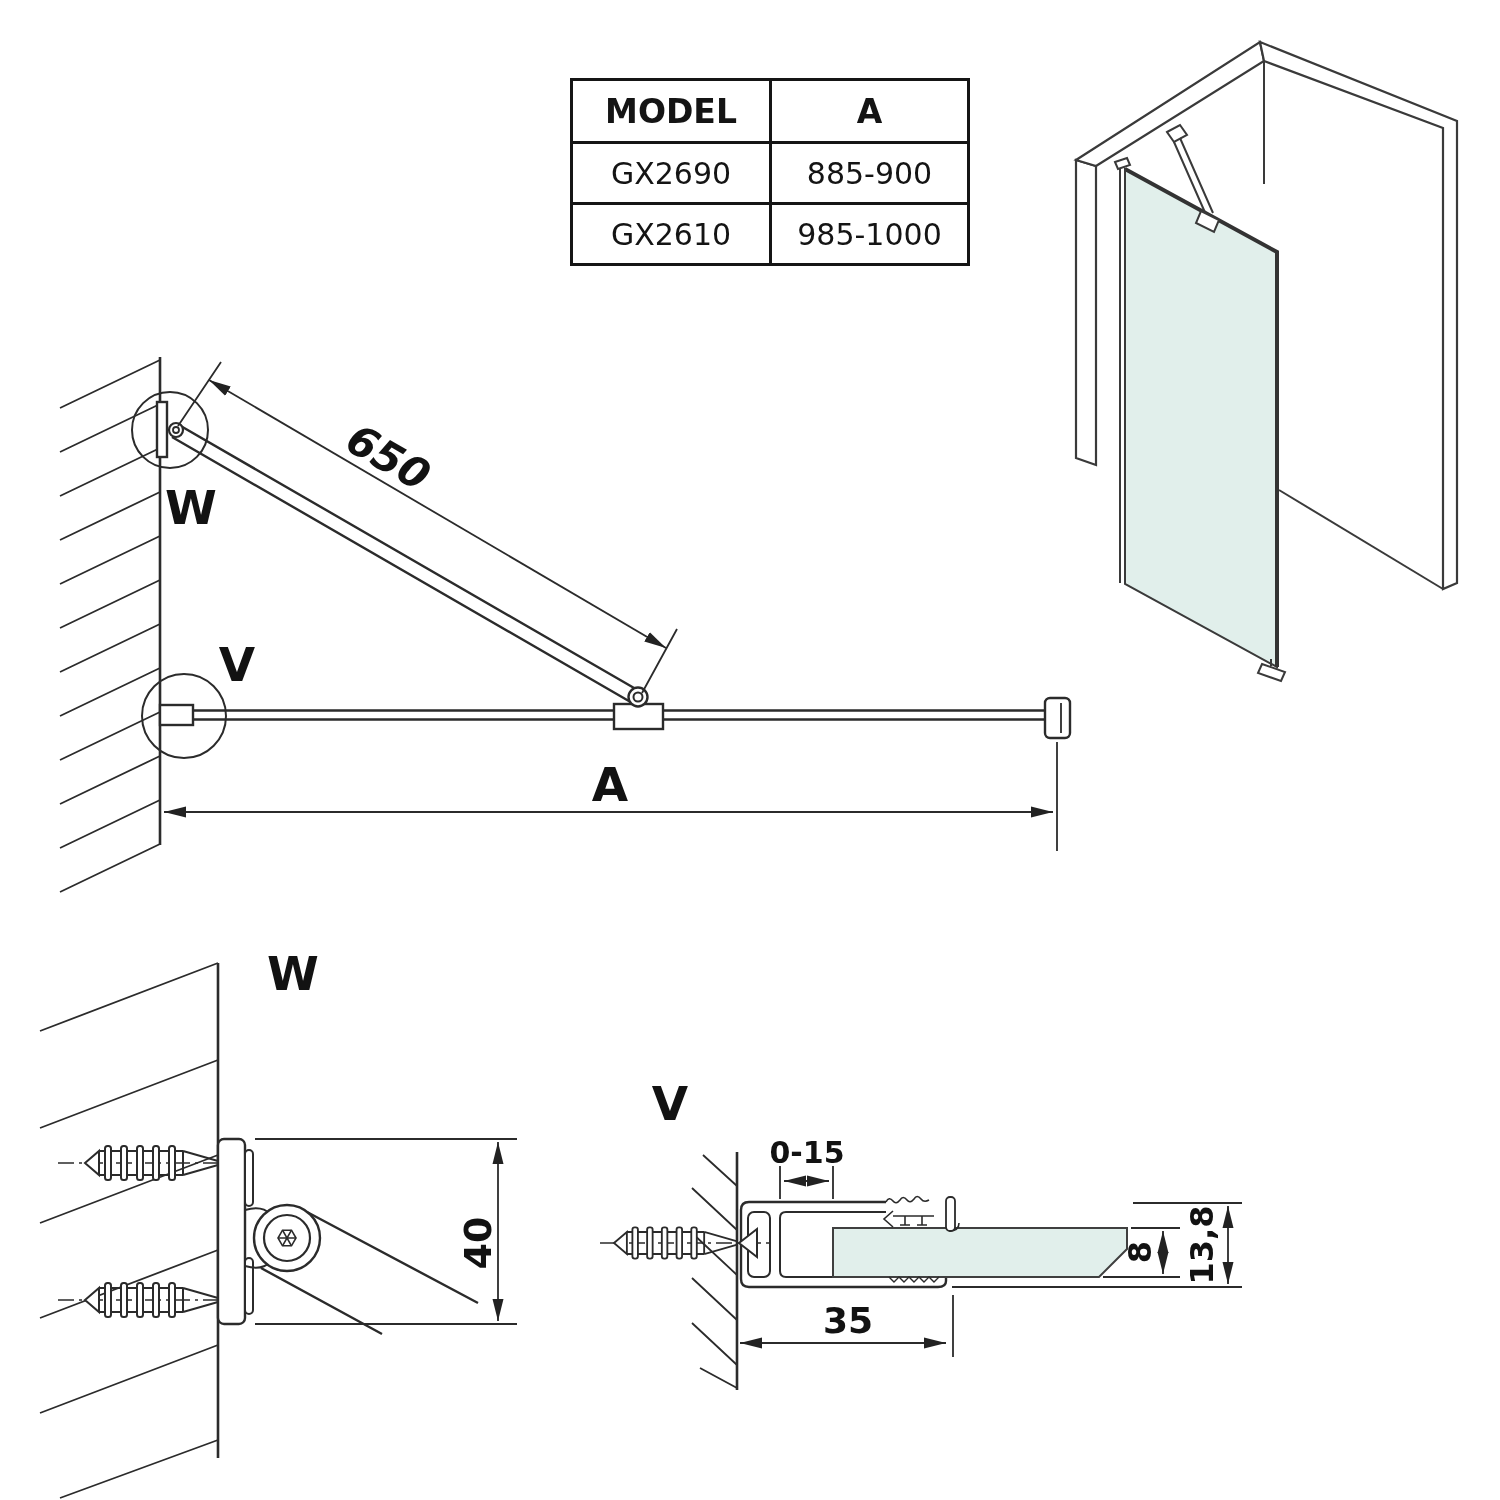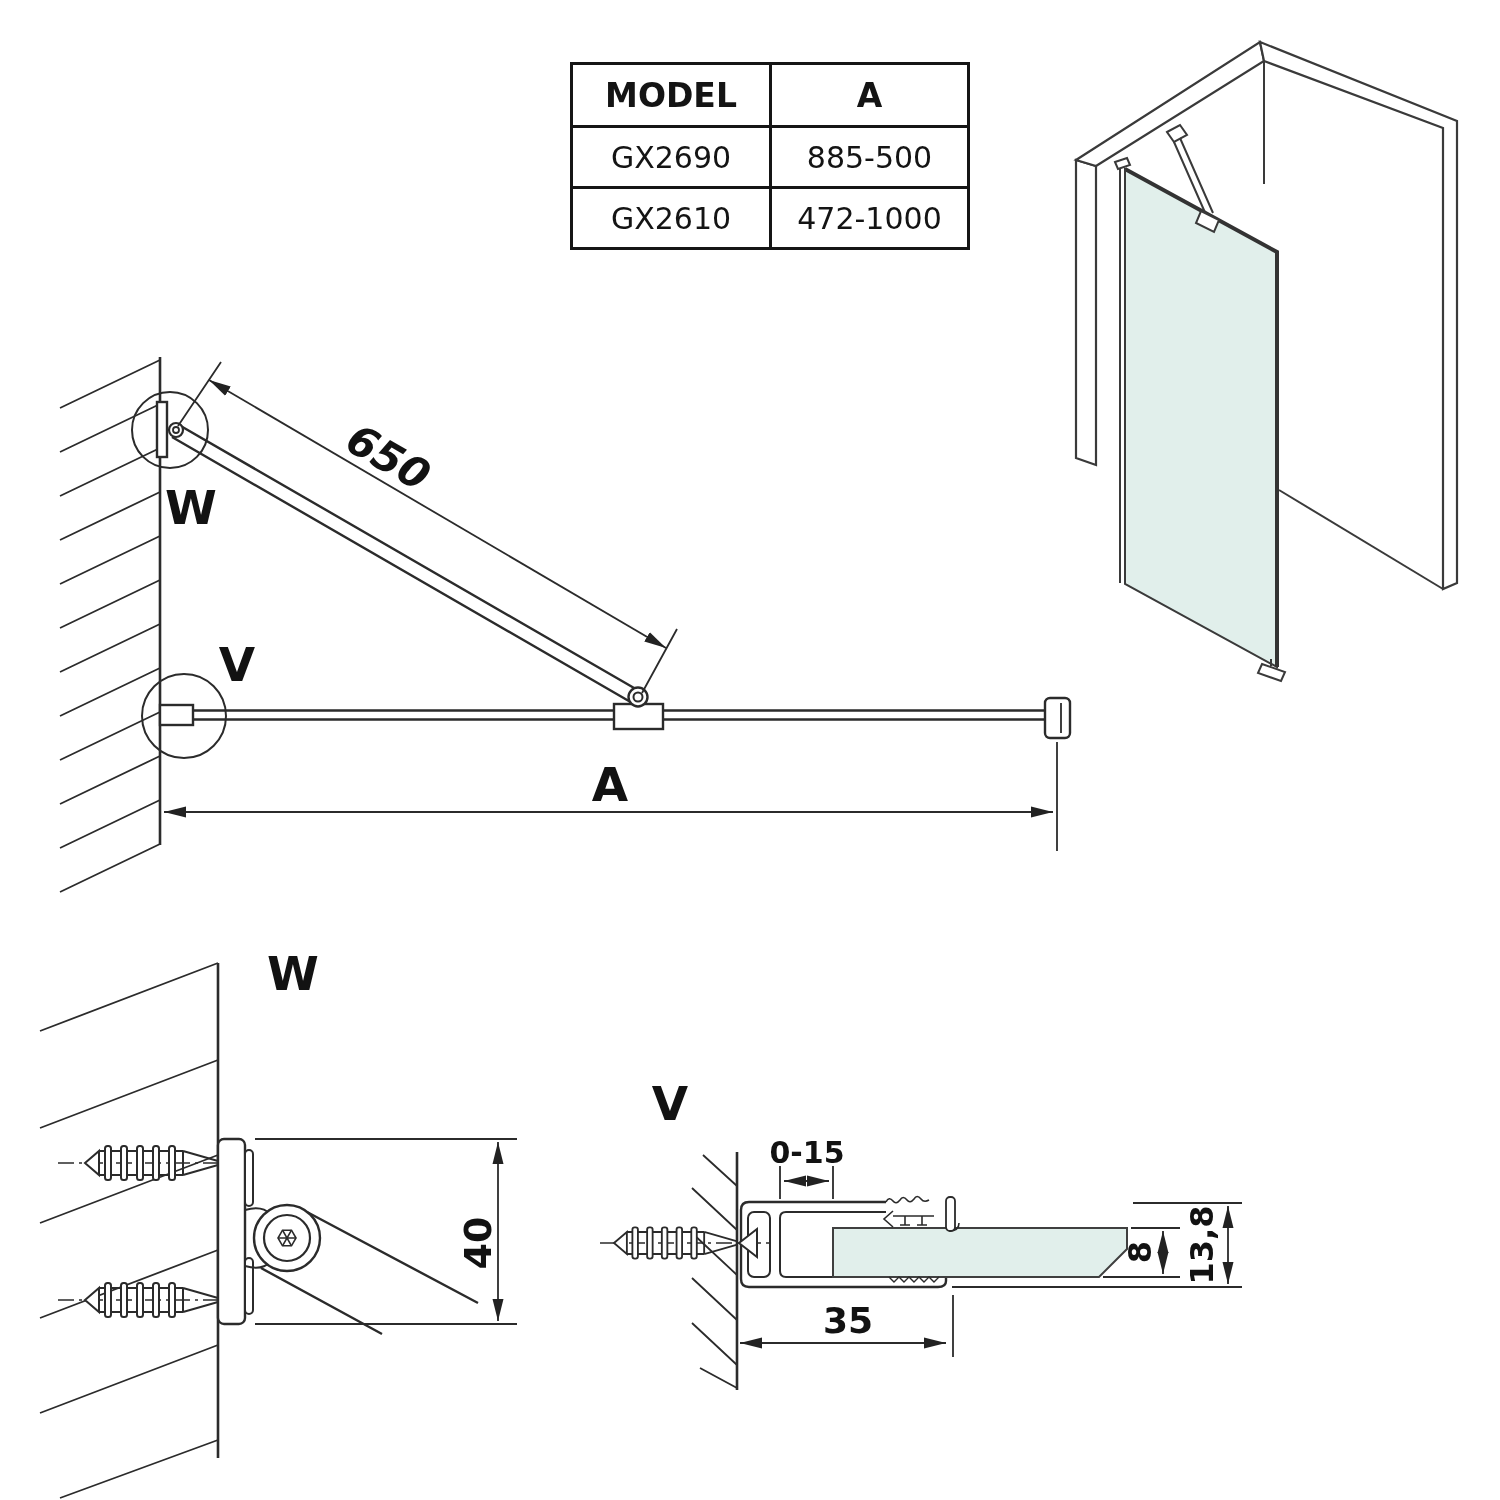--- a/index.html
+++ b/index.html
@@ -1,20 +1,20 @@
 <!DOCTYPE html>
 <html><head>
 <meta charset="utf-8">
 <style>
   html,body{margin:0;padding:0;background:#ffffff;}
   #stage{position:relative;width:1500px;height:1500px;background:#fff;overflow:hidden;
          font-family:"DejaVu Sans","Liberation Sans",sans-serif;}
   #drawing{position:absolute;left:0;top:0;}
   
-  #spec-table{position:absolute;left:570px;top:62px;border-collapse:collapse;table-layout:fixed;}
+  #spec-table{position:absolute;left:570px;top:78px;border-collapse:collapse;table-layout:fixed;}
   #spec-table td{border:3px solid #151515;text-align:center;vertical-align:middle;
                  color:#141414;background:#fff;padding:0;}
   #spec-table .hdr{font-weight:bold;font-size:33px;height:60px;}
   #spec-table .cell{font-size:30px;font-weight:normal;height:58px;}
   .c1{width:196px;} .c2{width:195px;}
   
   text{fill:#121212;font-family:"DejaVu Sans","Liberation Sans",sans-serif;}
   .big-letter{font-size:47px;font-weight:bold;}
   .dim{font-weight:bold;}
 </style>
@@ -165,22 +165,22 @@
   </svg>
 
   <table id="spec-table">
     <tbody>
       <tr>
         <td class="hdr c1">MODEL</td>
         <td class="hdr c2">A</td>
       </tr>
       <tr>
         <td class="cell c1">GX2690</td>
-        <td class="cell c2">885-500</td>
+        <td class="cell c2">885-900</td>
       </tr>
       <tr>
         <td class="cell c1">GX2610</td>
-        <td class="cell c2">472-1000</td>
+        <td class="cell c2">985-1000</td>
       </tr>
     </tbody>
   </table>
 
 </div>
 
 </body></html>

